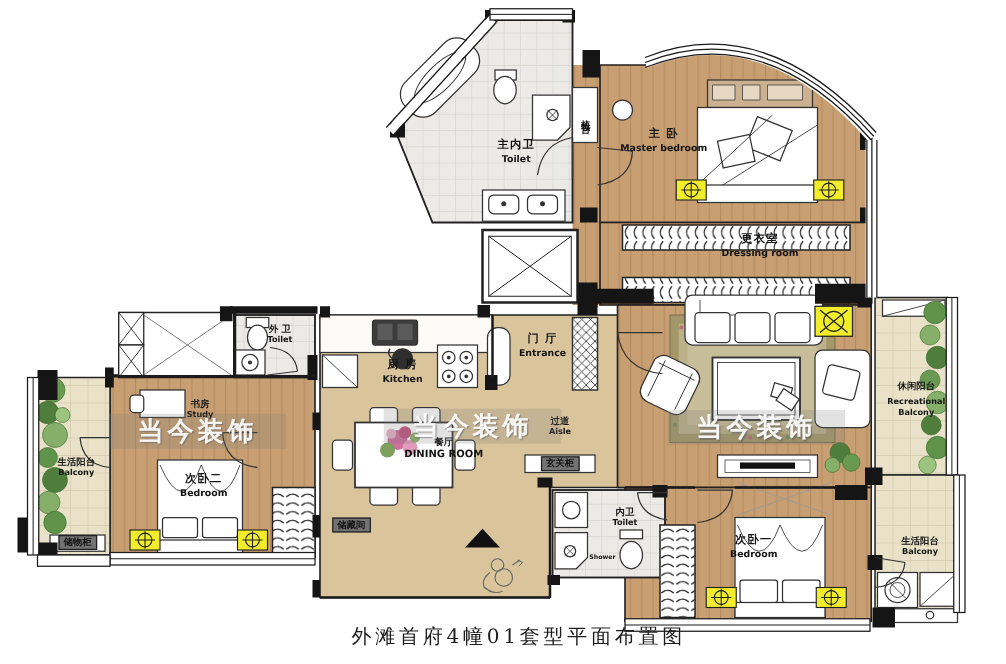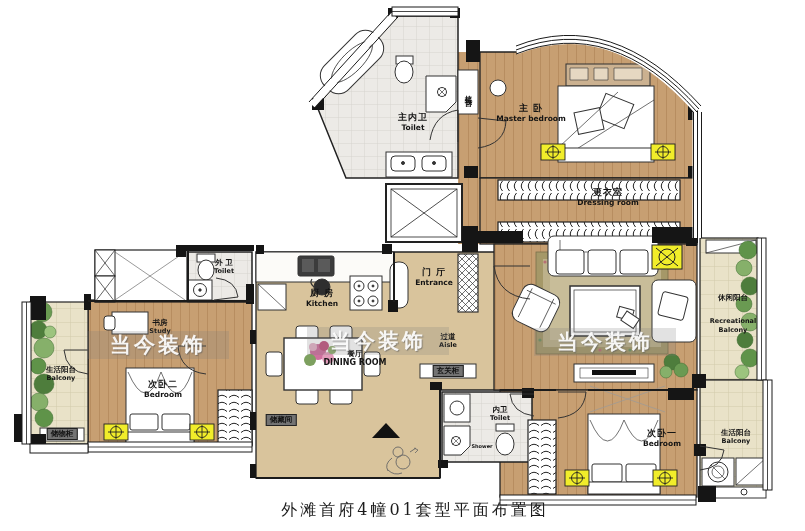--- a/index.html
+++ b/index.html
@@ -5,21 +5,21 @@
   html,body{margin:0;padding:0;background:#fff;}
   #canvas{position:relative;width:805px;height:531px;background:#ffffff;
           font-family:"DejaVu Sans",sans-serif;overflow:hidden;border-radius:31px;}
   #plan{position:absolute;left:0;top:0;}
   .lbl{position:absolute;transform:translate(-50%,-50%);text-align:center;
        color:#141414;font-weight:700;line-height:1.25;pointer-events:none;z-index:5;}
   .cn{font-size:9px;letter-spacing:1px;white-space:nowrap;}
   .en{font-size:7.5px;white-space:nowrap;}
   .small .cn{font-size:7.5px;letter-spacing:0;}
   .small .en{font-size:6.5px;}
-  .wrap .en{white-space:normal;width:58px;display:block;margin:15px auto;}
+  .wrap .en{white-space:normal;width:58px;display:block;margin:4px auto;}
   .boxed{position:absolute;transform:translate(-50%,-50%);background:#737373;
          border:1px solid #222;padding:0 3px;font-size:7.5px;font-weight:700;
          color:#111;white-space:nowrap;z-index:5;}
   .vert{position:absolute;transform:translate(-50%,-50%);writing-mode:vertical-rl;
         font-size:7.5px;font-weight:700;color:#111;letter-spacing:2px;z-index:5;}
   .tiny{position:absolute;transform:translate(-50%,-50%);font-size:5px;font-weight:700;
         color:#111;z-index:5;white-space:nowrap;}
   .wm{position:absolute;transform:translate(-50%,-50%);font-size:21px;font-weight:700;
       letter-spacing:3px;color:rgba(255,255,255,0.92);background:rgba(125,125,125,0.22);
       padding:0 23px;text-shadow:1px 1px 1px rgba(90,90,90,0.55);z-index:6;white-space:nowrap;}
@@ -434,21 +434,21 @@
   <div class="cn">餐厅</div>
   <div class="en" style="font-size:8px;">DINING ROOM</div>
 </div>
 <div class="boxed" style="left:281px;top:420px;">储藏间</div>
 <div class="boxed" style="left:62px;top:434px;">储物柜</div>
 <div class="lbl small" style="left:500px;top:414px;">
   <div class="cn">内卫</div>
   <div class="en">Toilet</div>
 </div>
 <div class="tiny" style="left:482px;top:446px;">Shower</div>
-<div class="lbl" style="left:662px;top:438px;">
+<div class="lbl" style="left:603px;top:438px;">
   <div class="cn">次卧一</div>
   <div class="en">Bedroom</div>
 </div>
 <div class="lbl small" style="left:61px;top:374px;">
   <div class="cn">生活阳台</div>
   <div class="en">Balcony</div>
 </div>
 <div class="lbl small wrap" style="left:733px;top:321px;">
   <div class="cn">休闲阳台</div>
   <div class="en">Recreational Balcony</div>

